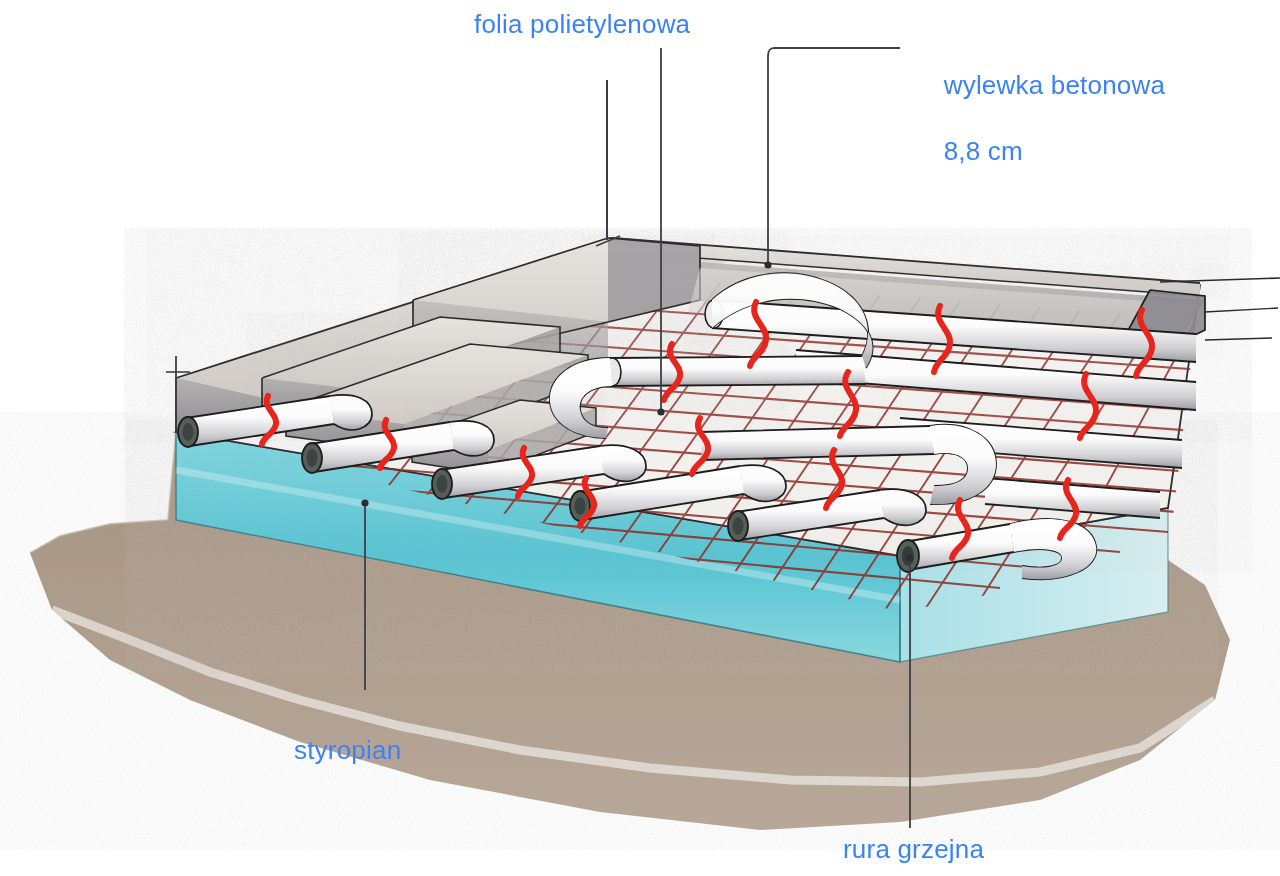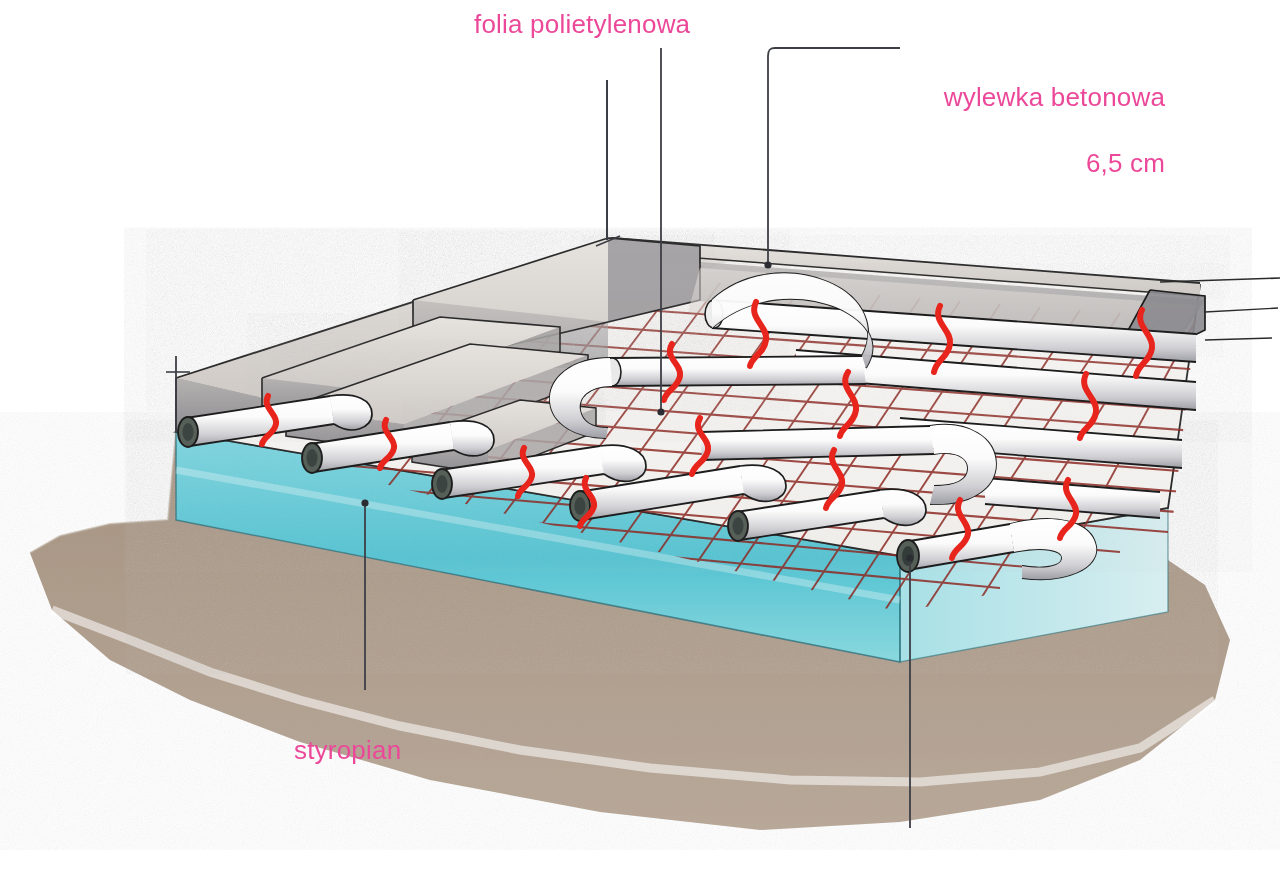--- a/index.html
+++ b/index.html
@@ -1,23 +1,23 @@
 <!DOCTYPE html>
 <html><head>
 <meta charset="utf-8">
 <style>
   html,body{margin:0;padding:0;background:#ffffff;}
   body{width:1280px;height:876px;position:relative;overflow:hidden;
        font-family:"Liberation Sans", sans-serif;}
   #stage{position:absolute;inset:0;width:1280px;height:876px;}
   svg.canvas{position:absolute;left:0;top:0;width:1280px;height:876px;display:block;}
-  .lbl{position:absolute;color:#ec4899;font-size:26px;line-height:33px;
+  .lbl{position:absolute;color:#3b82f6;font-size:26px;line-height:33px;
        letter-spacing:.2px;white-space:pre;font-weight:400;}
   #lbl-folia{left:474px;top:8px;}
-  #lbl-wylewka{left:914px;top:48px;text-align:right;}
+  #lbl-wylewka{left:914px;top:36px;}
   #lbl-styropian{left:294px;top:734px;}
   #lbl-rura{left:843px;top:833px;}
 </style>
 </head>
 <body>
 
 <div id="stage">
 
   <svg class="canvas" viewBox="0 0 1280 876">
     <defs>
@@ -338,19 +338,20 @@
         <line x1="910" y1="828" x2="910" y2="560"></line>
         <circle cx="910" cy="558" r="3.6" fill="#2b2d33" stroke="none"></circle>
       </g>
     </g>
   </svg>
 
   <div class="lbl" id="lbl-folia">folia polietylenowa</div>
 
   <div class="lbl" id="lbl-wylewka">
     <span>wylewka betonowa</span><br>
-    <span>6,5 cm</span>
+    <span>8,8 cm</span>
   </div>
 
   <div class="lbl" id="lbl-styropian">styropian</div>
 
+  <div class="lbl" id="lbl-rura">rura grzejna</div>
 
 </div>
 
 </body></html>

